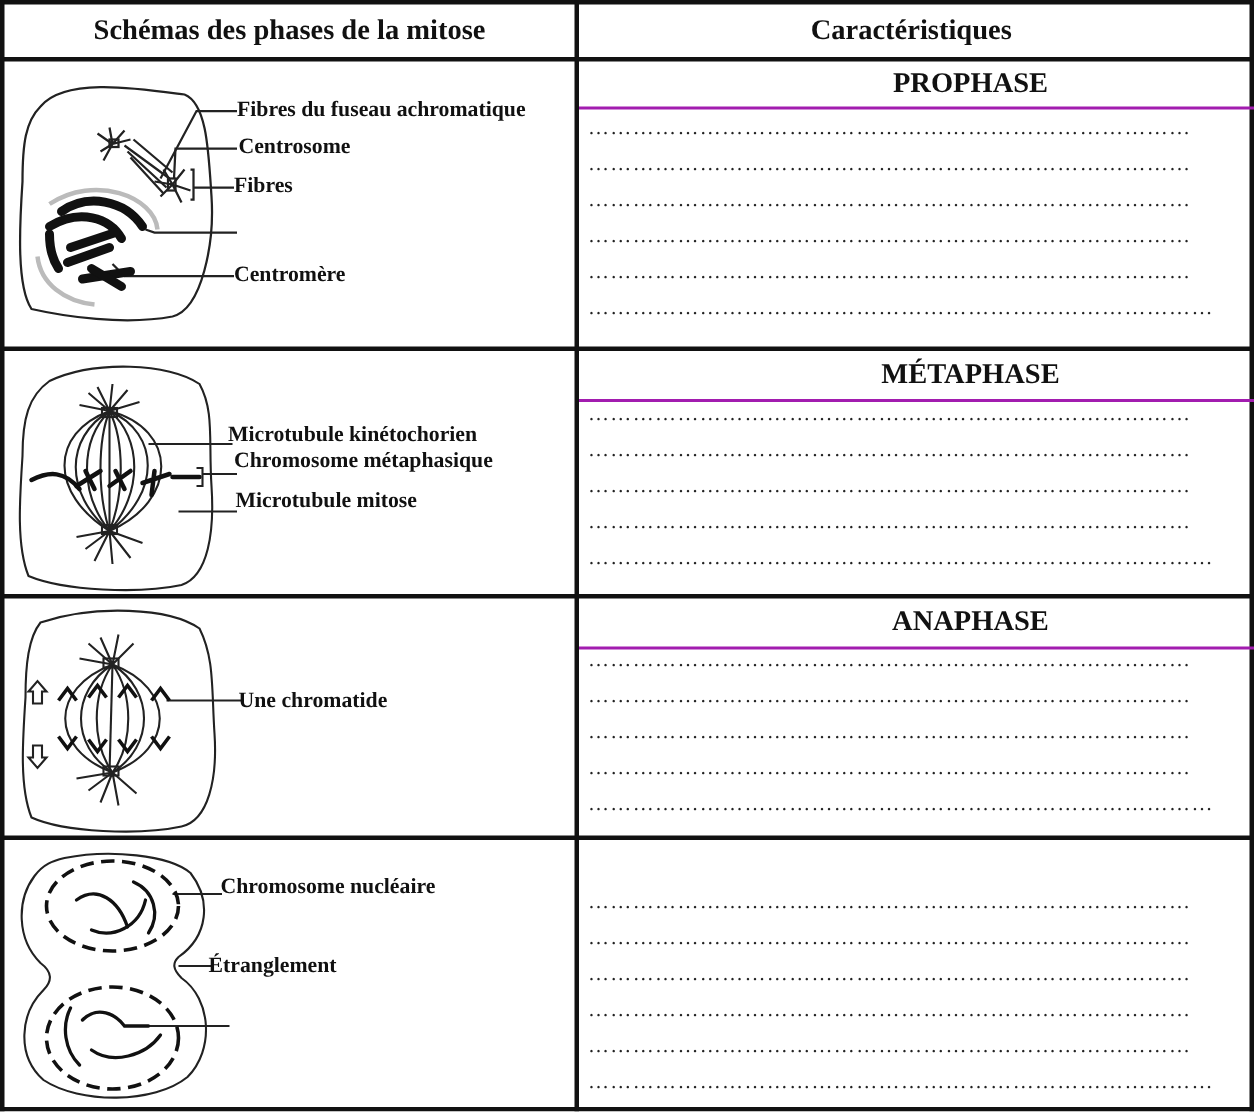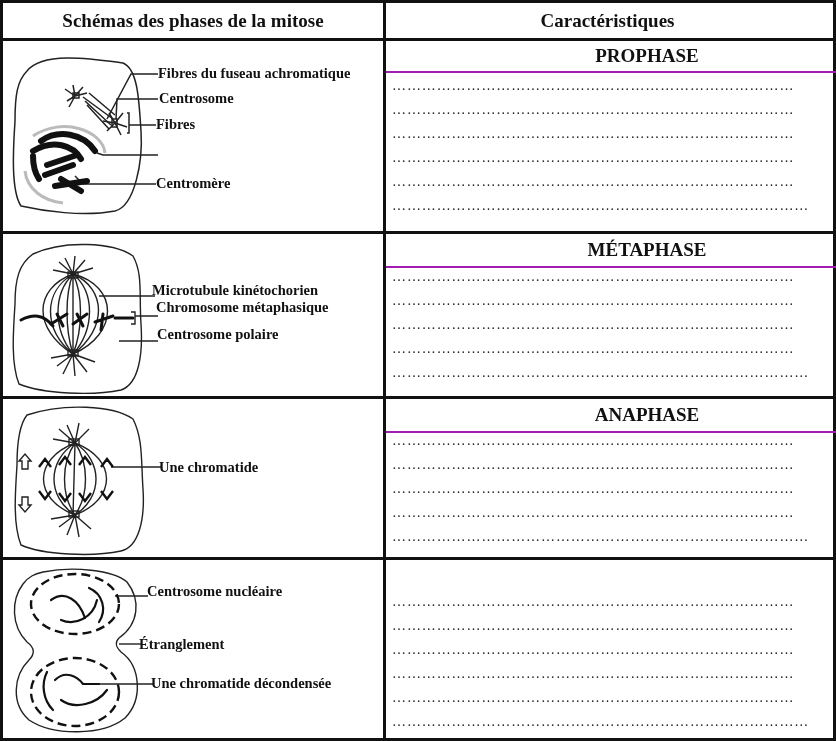--- a/index.html
+++ b/index.html
@@ -99,21 +99,21 @@
     <g stroke="#111" stroke-width="3" fill="none" stroke-linecap="round">
       <path d="M18,86 C30,80 40,80 50,92"></path>
       <path d="M48,90 L64,80 M54,80 L60,92"></path>
       <path d="M70,90 L84,80 M74,80 L80,92"></path>
       <path d="M92,88 L110,82 M100,80 L98,96"></path>
       <path d="M112,84 L130,84"></path>
     </g>
   </svg>
   <div class="lbl" style="left:156px;top:299px">Chromosome métaphasique</div>
   <div class="lbl" style="left:152px;top:282px">Microtubule kinétochorien</div>
-  <div class="lbl" style="left:157px;top:326px">Centrosome polaire</div>
+  <div class="lbl" style="left:157px;top:326px">Microtubule mitose</div>
 
   <div class="phase-title" style="top:234px;height:32px">MÉTAPHASE</div>
   <div class="dots" style="top:270px">………………………………………………………………………</div>
   <div class="dots" style="top:294px">………………………………………………………………………</div>
   <div class="dots" style="top:318px">………………………………………………………………………</div>
   <div class="dots" style="top:342px">………………………………………………………………………</div>
   <div class="dots" style="top:366px">…………………………………………………………………………</div>
 
   <svg class="cell" style="left:3px;top:399px" width="380" height="158">
     <g fill="none" stroke="#222" stroke-width="1.4">
@@ -163,23 +163,22 @@
     </g>
     <g stroke="#111" stroke-width="2.2" fill="none" stroke-linecap="round">
       <path d="M48,40 C62,30 76,40 82,58"></path>
       <path d="M58,60 C72,66 90,58 94,40"></path>
       <path d="M86,28 C100,34 104,50 96,62"></path>
       <path d="M52,120 C62,110 74,116 80,124 L96,124"></path>
       <path d="M58,140 C72,150 94,144 104,130"></path>
       <path d="M44,112 C38,124 40,140 50,150"></path>
     </g>
   </svg>
-  <div class="lbl" style="left:147px;top:583px">Centrosome nucléaire</div>
+  <div class="lbl" style="left:147px;top:583px">Chromosome nucléaire</div>
   <div class="lbl" style="left:139px;top:636px">Étranglement</div>
-  <div class="lbl" style="left:151px;top:675px">Une chromatide décondensée</div>
 
   <div class="dots" style="top:595px">………………………………………………………………………</div>
   <div class="dots" style="top:619px">………………………………………………………………………</div>
   <div class="dots" style="top:643px">………………………………………………………………………</div>
   <div class="dots" style="top:667px">………………………………………………………………………</div>
   <div class="dots" style="top:691px">………………………………………………………………………</div>
   <div class="dots" style="top:715px">…………………………………………………………………………</div>
 </div>
 
 </body></html>

